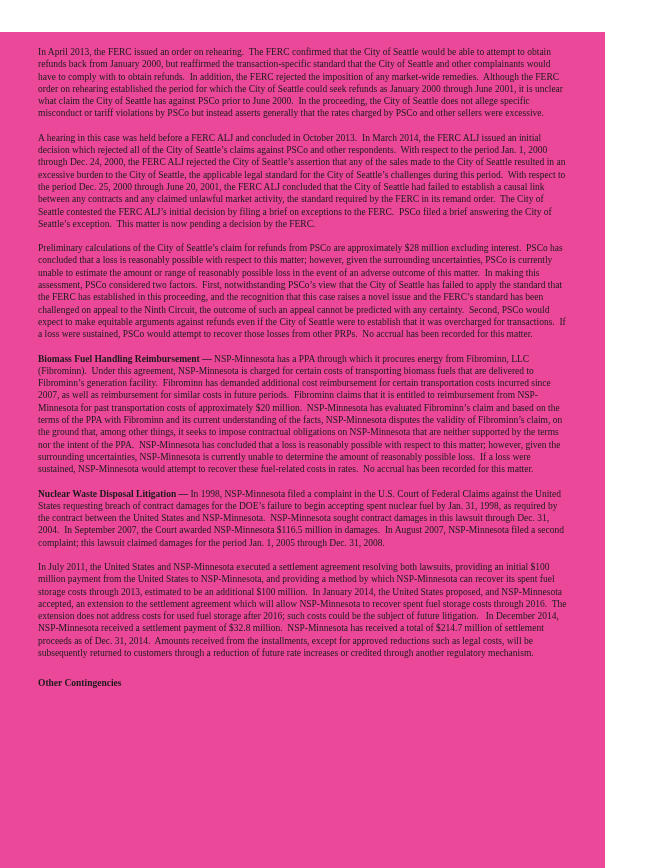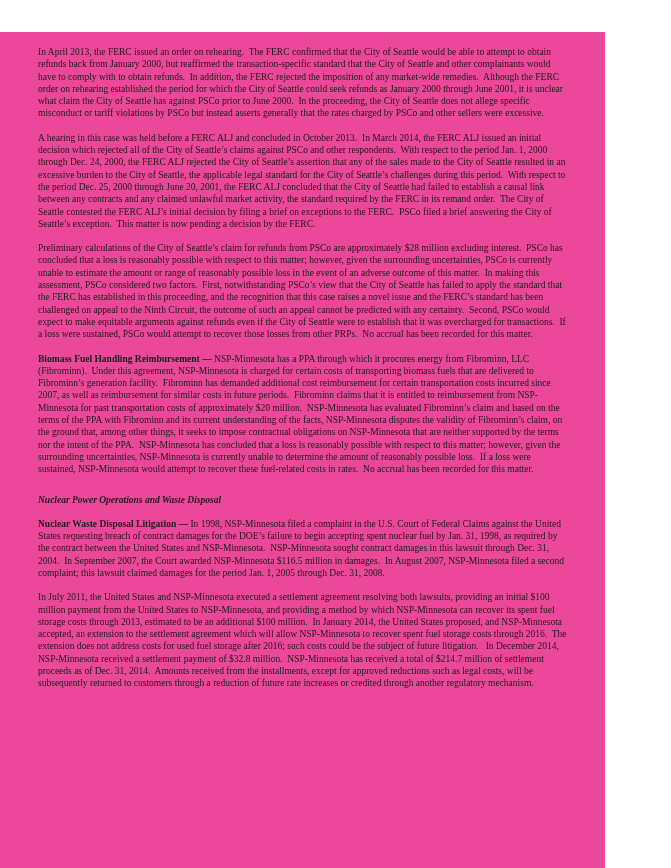--- a/index.html
+++ b/index.html
@@ -41,22 +41,22 @@
 <div class="page">
 
   <p class="para">In April 2013, the FERC issued an order on rehearing.  The FERC confirmed that the City of Seattle would be able to attempt to obtain refunds back from January 2000, but reaffirmed the transaction-specific standard that the City of Seattle and other complainants would have to comply with to obtain refunds.  In addition, the FERC rejected the imposition of any market-wide remedies.  Although the FERC order on rehearing established the period for which the City of Seattle could seek refunds as January 2000 through June 2001, it is unclear what claim the City of Seattle has against PSCo prior to June 2000.  In the proceeding, the City of Seattle does not allege specific misconduct or tariff violations by PSCo but instead asserts generally that the rates charged by PSCo and other sellers were excessive.</p>
 
   <p class="para">A hearing in this case was held before a FERC ALJ and concluded in October 2013.  In March 2014, the FERC ALJ issued an initial decision which rejected all of the City of Seattle’s claims against PSCo and other respondents.  With respect to the period Jan. 1, 2000 through Dec. 24, 2000, the FERC ALJ rejected the City of Seattle’s assertion that any of the sales made to the City of Seattle resulted in an excessive burden to the City of Seattle, the applicable legal standard for the City of Seattle’s challenges during this period.  With respect to the period Dec. 25, 2000 through June 20, 2001, the FERC ALJ concluded that the City of Seattle had failed to establish a causal link between any contracts and any claimed unlawful market activity, the standard required by the FERC in its remand order.  The City of Seattle contested the FERC ALJ’s initial decision by filing a brief on exceptions to the FERC.  PSCo filed a brief answering the City of Seattle’s exception.  This matter is now pending a decision by the FERC.</p>
 
   <p class="para">Preliminary calculations of the City of Seattle’s claim for refunds from PSCo are approximately $28 million excluding interest.  PSCo has concluded that a loss is reasonably possible with respect to this matter; however, given the surrounding uncertainties, PSCo is currently unable to estimate the amount or range of reasonably possible loss in the event of an adverse outcome of this matter.  In making this assessment, PSCo considered two factors.  First, notwithstanding PSCo’s view that the City of Seattle has failed to apply the standard that the FERC has established in this proceeding, and the recognition that this case raises a novel issue and the FERC’s standard has been challenged on appeal to the Ninth Circuit, the outcome of such an appeal cannot be predicted with any certainty.  Second, PSCo would expect to make equitable arguments against refunds even if the City of Seattle were to establish that it was overcharged for transactions.  If a loss were sustained, PSCo would attempt to recover those losses from other PRPs.  No accrual has been recorded for this matter.</p>
 
   <p class="para"><span class="lead-bi">Biomass Fuel Handling Reimbursement —</span><span> NSP-Minnesota has a PPA through which it procures energy from Fibrominn, LLC (Fibrominn).  Under this agreement, NSP-Minnesota is charged for certain costs of transporting biomass fuels that are delivered to Fibrominn’s generation facility.  Fibrominn has demanded additional cost reimbursement for certain transportation costs incurred since 2007, as well as reimbursement for similar costs in future periods.  Fibrominn claims that it is entitled to reimbursement from NSP-Minnesota for past transportation costs of approximately $20 million.  NSP-Minnesota has evaluated Fibrominn’s claim and based on the terms of the PPA with Fibrominn and its current understanding of the facts, NSP-Minnesota disputes the validity of Fibrominn’s claim, on the ground that, among other things, it seeks to impose contractual obligations on NSP-Minnesota that are neither supported by the terms nor the intent of the PPA.  NSP-Minnesota has concluded that a loss is reasonably possible with respect to this matter; however, given the surrounding uncertainties, NSP-Minnesota is currently unable to determine the amount of reasonably possible loss.  If a loss were sustained, NSP-Minnesota would attempt to recover these fuel-related costs in rates.  No accrual has been recorded for this matter.</span></p>
 
-  <h2 class="heading italic">Nuclear Power Operations and Waste Disposal</h2>
 
   <p class="para"><span class="lead-bi">Nuclear Waste Disposal Litigation —</span><span> In 1998, NSP-Minnesota filed a complaint in the U.S. Court of Federal Claims against the United States requesting breach of contract damages for the DOE’s failure to begin accepting spent nuclear fuel by Jan. 31, 1998, as required by the contract between the United States and NSP-Minnesota.  NSP-Minnesota sought contract damages in this lawsuit through Dec. 31, 2004.  In September 2007, the Court awarded NSP-Minnesota $116.5 million in damages.  In August 2007, NSP-Minnesota filed a second complaint; this lawsuit claimed damages for the period Jan. 1, 2005 through Dec. 31, 2008.</span></p>
 
   <p class="para">In July 2011, the United States and NSP-Minnesota executed a settlement agreement resolving both lawsuits, providing an initial $100 million payment from the United States to NSP-Minnesota, and providing a method by which NSP-Minnesota can recover its spent fuel storage costs through 2013, estimated to be an additional $100 million.  In January 2014, the United States proposed, and NSP-Minnesota accepted, an extension to the settlement agreement which will allow NSP-Minnesota to recover spent fuel storage costs through 2016.  The extension does not address costs for used fuel storage after 2016; such costs could be the subject of future litigation.   In December 2014, NSP-Minnesota received a settlement payment of $32.8 million.  NSP-Minnesota has received a total of $214.7 million of settlement proceeds as of Dec. 31, 2014.  Amounts received from the installments, except for approved reductions such as legal costs, will be subsequently returned to customers through a reduction of future rate increases or credited through another regulatory mechanism.</p>
 
+  <h2 class="heading">Other Contingencies</h2>
 
 
 
 </div>
 
 </body></html>

